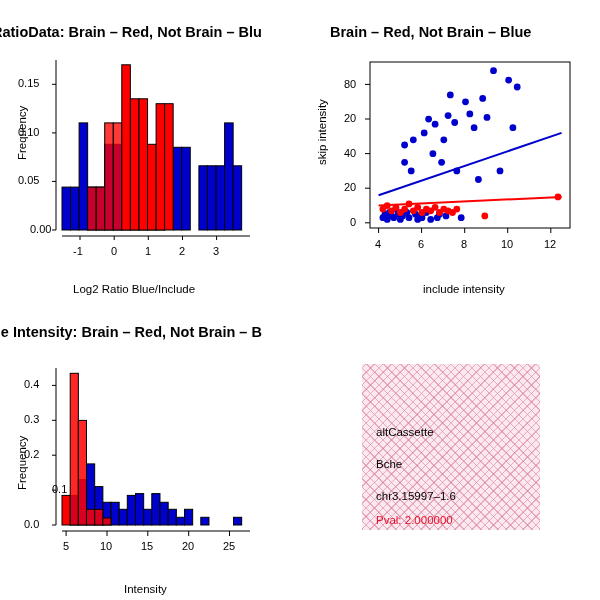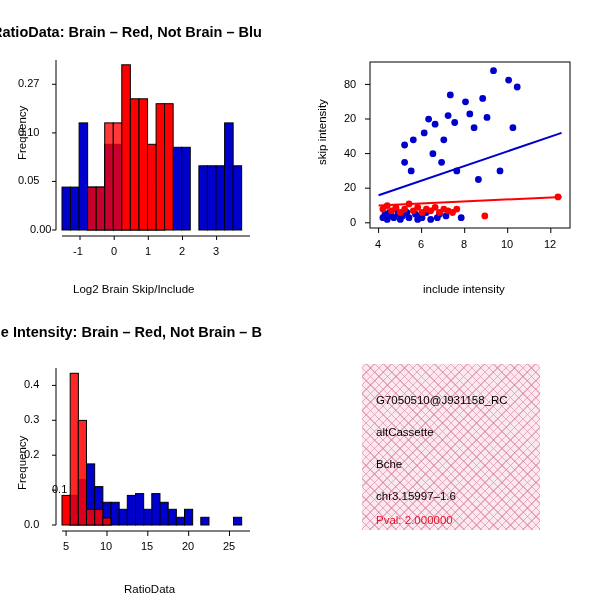--- a/index.html
+++ b/index.html
@@ -36,21 +36,21 @@
   #info-box .pval{color:#e8112d;}
 </style>
 </head>
 <body>
 
 <div class="panel" id="panel-hist-ratio" style="left:0;top:0;width:300px;height:300px;">
   <div class="ptitle" style="position:absolute;left:-8px;top:24px;">RatioData: Brain – Red, Not Brain – Blu</div>
 
   <div class="ylab-rot" style="position:absolute;left:16px;top:160px;">Frequency</div>
 
-  <div class="axis-label" style="position:absolute;left:73px;top:283px;">Log2 Brain Skip/Include</div>
+  <div class="axis-label" style="position:absolute;left:73px;top:283px;">Log2 Ratio Blue/Include</div>
 
   <svg width="300" height="300" style="position:absolute;left:0;top:0;">
 
     <g>
       <rect x="62" y="187.1" width="8.55" height="42.9" fill="#0000CD" stroke="#000" stroke-width="1"></rect>
       <rect x="70.55" y="187.1" width="8.55" height="42.9" fill="#0000CD" stroke="#000" stroke-width="1"></rect>
       <rect x="79.1" y="122.9" width="8.55" height="107.1" fill="#0000CD" stroke="#000" stroke-width="1"></rect>
       <rect x="87.6" y="187.1" width="8.55" height="42.9" fill="#0000CD" stroke="#000" stroke-width="1"></rect>
       <rect x="96.2" y="187.1" width="8.55" height="42.9" fill="#0000CD" stroke="#000" stroke-width="1"></rect>
       <rect x="104.7" y="144.3" width="8.55" height="85.7" fill="#0000CD" stroke="#000" stroke-width="1"></rect>
@@ -91,30 +91,31 @@
     <line x1="80" y1="236" x2="80" y2="240" stroke="#000" stroke-width="1"></line>
     <line x1="114.2" y1="236" x2="114.2" y2="240" stroke="#000" stroke-width="1"></line>
     <line x1="148.3" y1="236" x2="148.3" y2="240" stroke="#000" stroke-width="1"></line>
     <line x1="182.5" y1="236" x2="182.5" y2="240" stroke="#000" stroke-width="1"></line>
     <line x1="216.6" y1="236" x2="216.6" y2="240" stroke="#000" stroke-width="1"></line>
   </svg>
 
   <div class="tick-label" style="position:absolute;left:18px;top:223px;margin-left:12px;">0.00</div>
   <div class="tick-label" style="position:absolute;left:18px;top:174px;">0.05</div>
   <div class="tick-label" style="position:absolute;left:18px;top:126px;">0.10</div>
-  <div class="tick-label" style="position:absolute;left:18px;top:77px;">0.27</div>
+  <div class="tick-label" style="position:absolute;left:18px;top:77px;">0.15</div>
 
   <div class="tick-label" style="position:absolute;left:73px;top:245px;">-1</div>
   <div class="tick-label" style="position:absolute;left:111px;top:245px;">0</div>
   <div class="tick-label" style="position:absolute;left:145px;top:245px;">1</div>
   <div class="tick-label" style="position:absolute;left:179px;top:245px;">2</div>
   <div class="tick-label" style="position:absolute;left:213px;top:245px;">3</div>
 </div>
 
 <div class="panel" id="panel-scatter" style="left:300px;top:0;width:300px;height:300px;">
+  <div class="ptitle" style="position:absolute;left:30px;top:24px;">Brain – Red, Not Brain – Blue</div>
 
   <div class="ylab-rot" style="position:absolute;left:16px;top:165px;">skip intensity</div>
 
   <div class="axis-label" style="position:absolute;left:95px;top:283px;padding-left:28px;">include intensity</div>
 
   <svg width="300" height="300" style="position:absolute;left:0;top:0;">
 
     <rect x="70" y="62" width="200" height="166" fill="none" stroke="#000" stroke-width="1"></rect>
 
     <line x1="78.6" y1="195.2" x2="261.6" y2="132.9" stroke="#0000CD" stroke-width="2"></line>
@@ -217,21 +218,21 @@
   <div class="tick-label" style="position:absolute;left:161px;top:238px;">8</div>
   <div class="tick-label" style="position:absolute;left:201px;top:238px;">10</div>
   <div class="tick-label" style="position:absolute;left:244px;top:238px;">12</div>
 </div>
 
 <div class="panel" id="panel-hist-intensity" style="left:0;top:300px;width:300px;height:300px;">
   <div class="ptitle" style="position:absolute;left:-8px;top:24px;">ne Intensity: Brain – Red, Not Brain – B</div>
 
   <div class="ylab-rot" style="position:absolute;left:16px;top:190px;">Frequency</div>
 
-  <div class="axis-label" style="position:absolute;left:124px;top:283px;">RatioData</div>
+  <div class="axis-label" style="position:absolute;left:124px;top:283px;">Intensity</div>
 
   <svg width="300" height="300" style="position:absolute;left:0;top:0;">
 
     <g>
       <rect x="70.2" y="195.4" width="8.17" height="29.6" fill="#0000CD" stroke="#000" stroke-width="1"></rect>
       <rect x="78.3" y="179.7" width="8.17" height="45.3" fill="#0000CD" stroke="#000" stroke-width="1"></rect>
       <rect x="86.5" y="163.9" width="8.17" height="61.1" fill="#0000CD" stroke="#000" stroke-width="1"></rect>
       <rect x="94.7" y="186.6" width="8.17" height="38.4" fill="#0000CD" stroke="#000" stroke-width="1"></rect>
       <rect x="102.8" y="202.3" width="8.17" height="22.7" fill="#0000CD" stroke="#000" stroke-width="1"></rect>
       <rect x="111.0" y="202.3" width="8.17" height="22.7" fill="#0000CD" stroke="#000" stroke-width="1"></rect>
@@ -279,19 +280,18 @@
 
   <div class="tick-label" style="position:absolute;left:63px;top:240px;">5</div>
   <div class="tick-label" style="position:absolute;left:100px;top:240px;">10</div>
   <div class="tick-label" style="position:absolute;left:141px;top:240px;">15</div>
   <div class="tick-label" style="position:absolute;left:182px;top:240px;">20</div>
   <div class="tick-label" style="position:absolute;left:223px;top:240px;">25</div>
 </div>
 
 <div class="panel" style="left:300px;top:300px;width:300px;height:300px;">
   <div id="info-box" style="left:62px;top:64px;width:178px;height:166px;">
-    <div class="line" style="top:30px;">G7050510@J931158_RC</div>
     <div class="line" style="top:62px;">altCassette</div>
     <div class="line" style="top:94px;">Bche</div>
     <div class="line" style="top:126px;">chr3.15997–1.6</div>
     <div class="line pval" style="top:150px;">Pval: 2.000000</div>
   </div>
 </div>
 
 </body></html>

